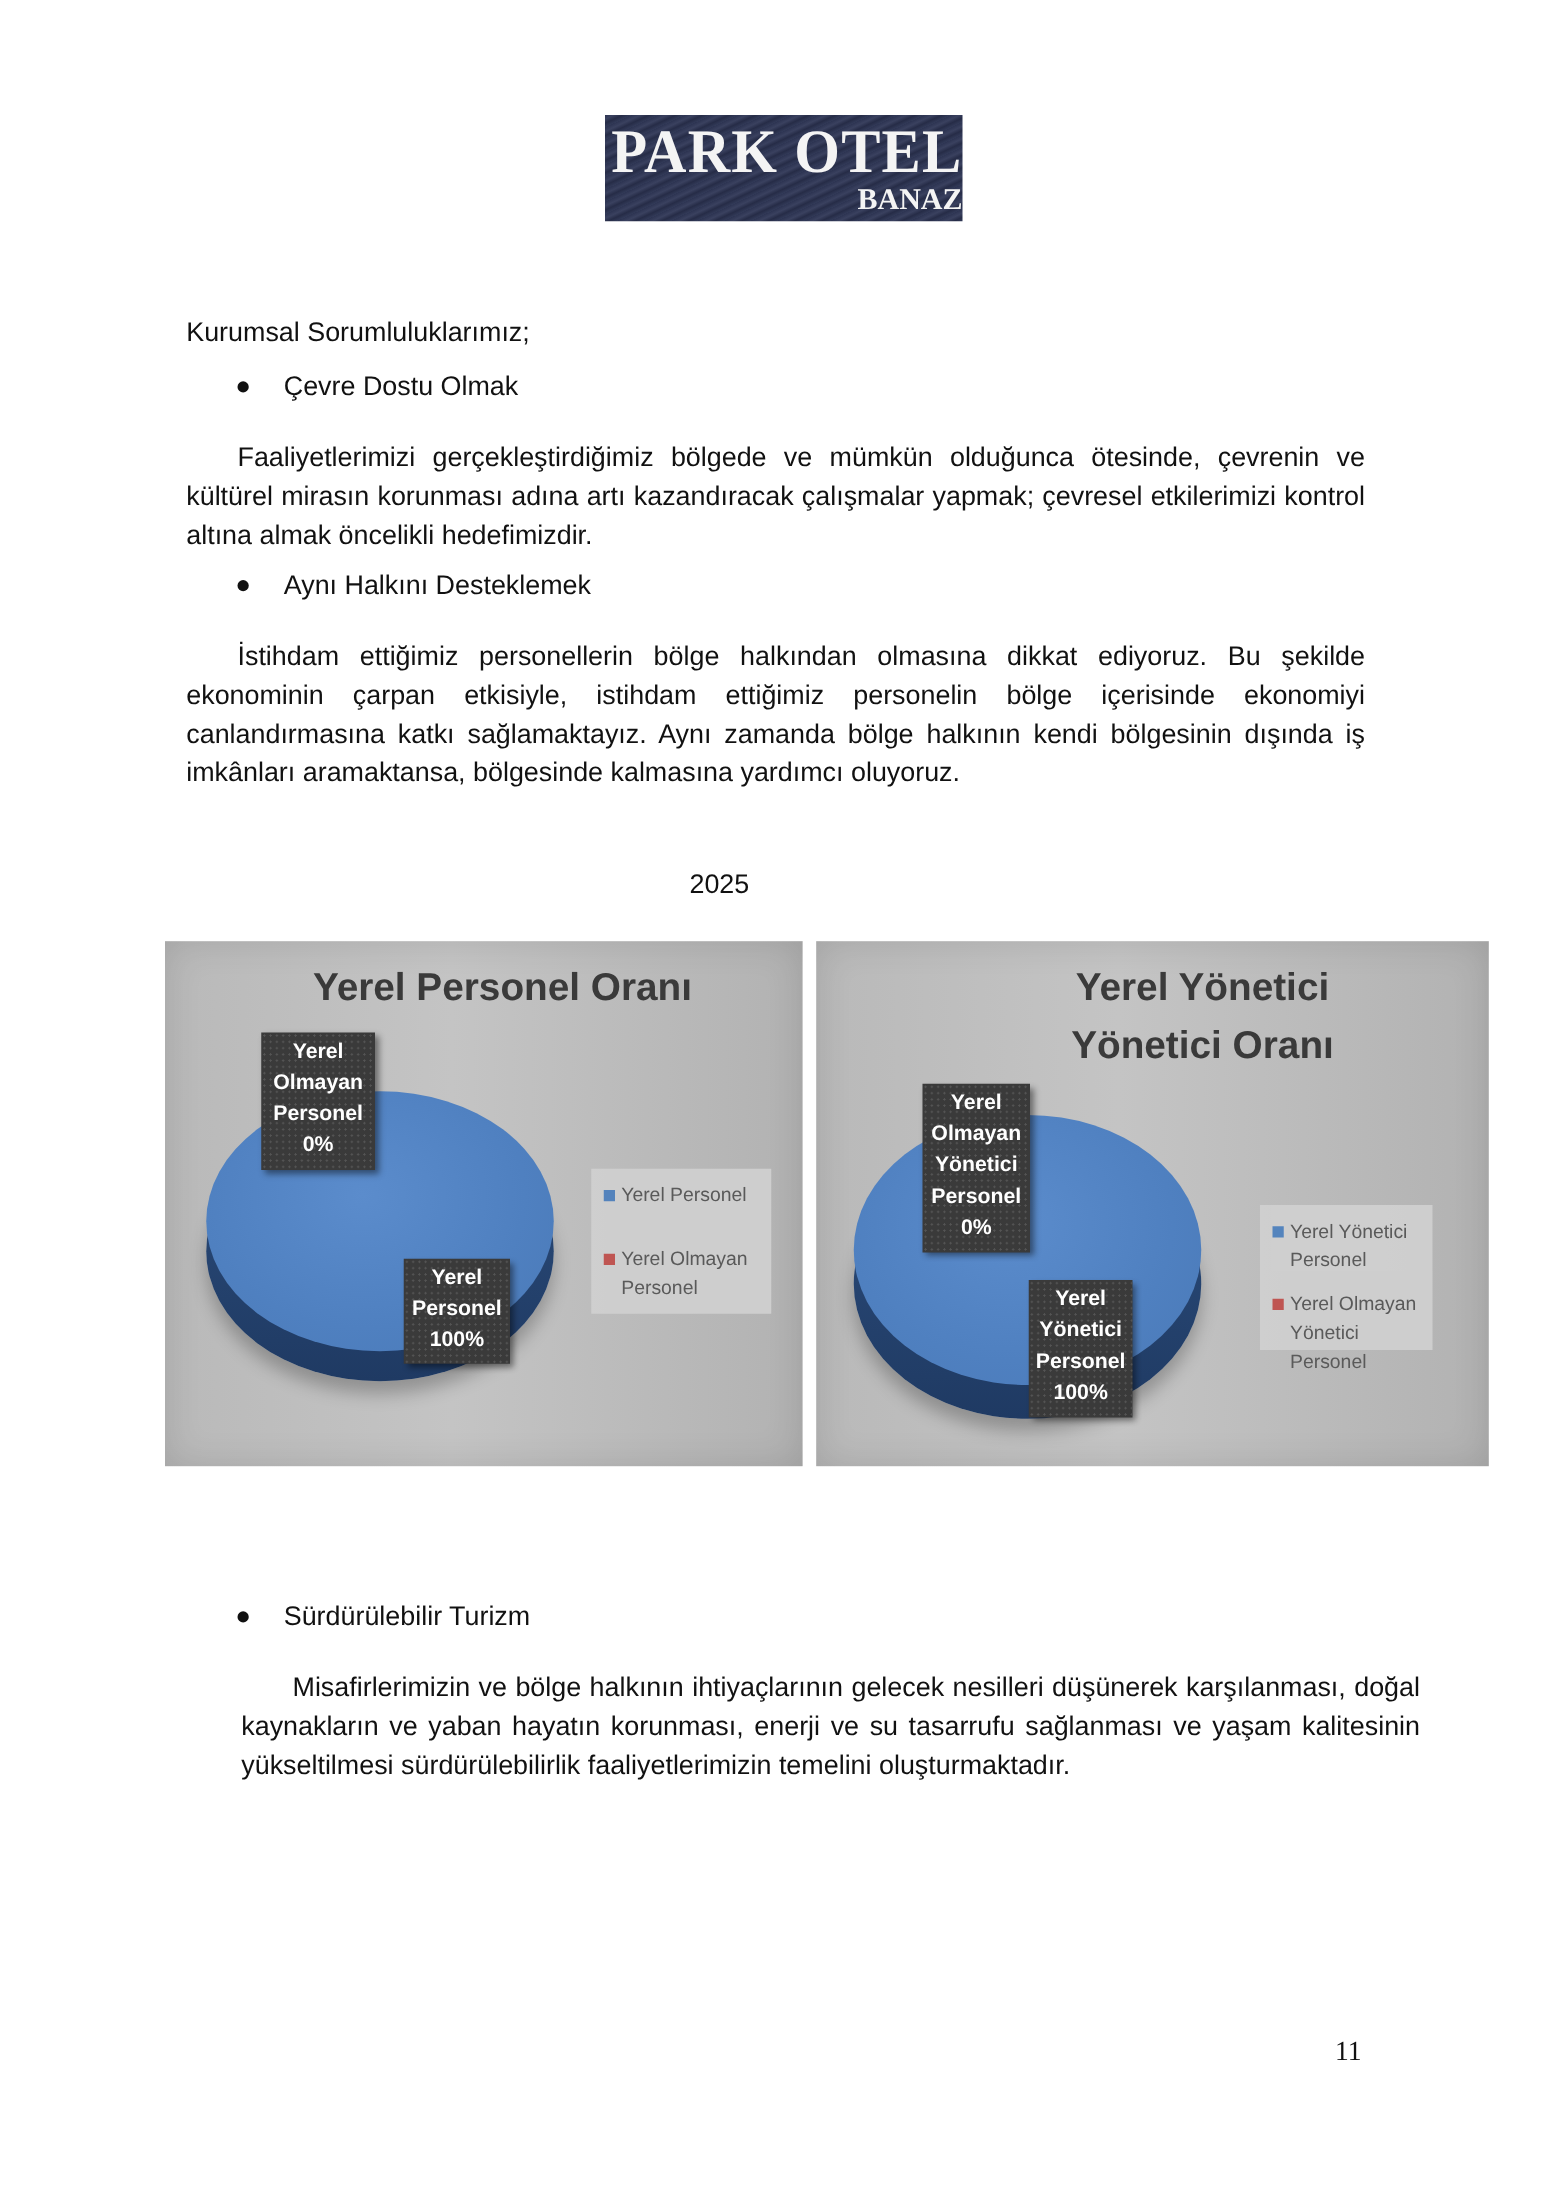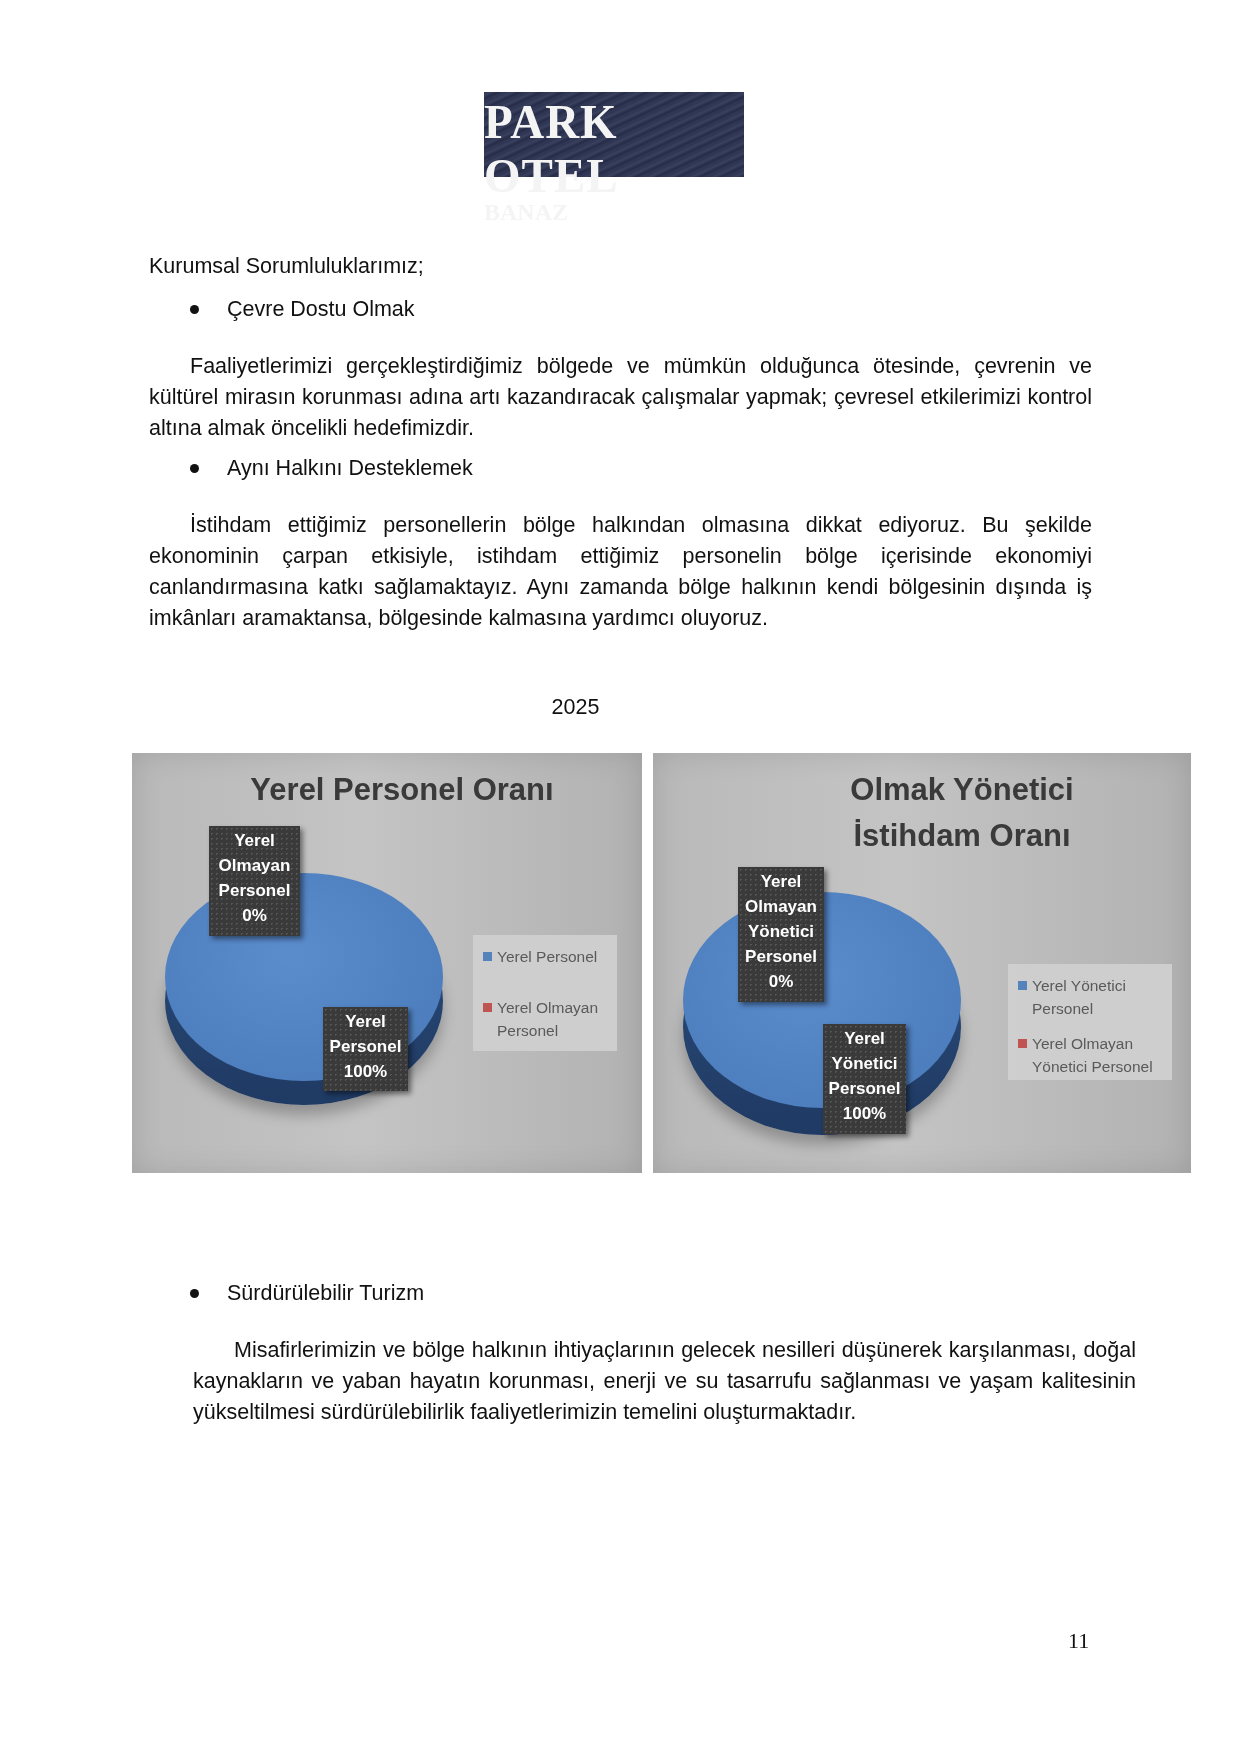--- a/index.html
+++ b/index.html
@@ -1,23 +1,23 @@
 <!DOCTYPE html>
 <html><head>
 <meta charset="utf-8">
 <style>
   html, body { margin: 0; padding: 0; background: #ffffff; }
   body { width: 1241px; height: 1755px; position: relative; overflow: hidden;
          font-family: "Liberation Sans", "DejaVu Sans", sans-serif; color: #111; }
   .abs { position: absolute; }
 
   
-  .logo { left: 484px; top: 92px; width: 260px; height: 85px;
+  .logo { left: 484px; top: 92px; width: 286px; height: 85px;
           background: repeating-linear-gradient(155deg, #2d3452 0px, #3a415f 3px, #262c47 6px, #323a58 9px);
-          color: #f4f4f4; text-align: left; font-family: "Liberation Serif", "DejaVu Serif", serif;
+          color: #f4f4f4; text-align: right; font-family: "Liberation Serif", "DejaVu Serif", serif;
           font-weight: bold; box-sizing: border-box; padding-top: 4px; }
   .logo-main { font-size: 47px; letter-spacing: 1px; line-height: 52px; transform: scaleY(1.05); }
   .logo-sub { font-size: 24px; line-height: 24px; letter-spacing: 0px; }
 
   
   .txt { font-size: 21.5px; line-height: 31px; }
   .heading { left: 149px; top: 251px; }
   .bullet-row { left: 190px; height: 31px; display: flex; align-items: center; }
   .bullet-dot { width: 9px; height: 9px; border-radius: 50%; background: #111; margin-right: 28px; }
   .para { left: 149px; width: 943px; text-align: justify; text-align-last: left; }
@@ -98,39 +98,39 @@
       <span>Yerel Personel</span>
     </div>
     <div class="leg-item" style="margin-top:28px;">
       <span class="leg-sw" style="background:#c0504d;"></span>
       <span>Yerel Olmayan Personel</span>
     </div>
   </div>
 </div>
 
 <div class="abs chart" style="left:653px; top:753px; width:538px; height:420px;">
-  <div class="chart-title" style="top:14px; left:130px; right:50px; padding:0 20px; text-align:center;">Olmak Yönetici İstihdam Oranı</div>
+  <div class="chart-title" style="top:14px; left:130px; right:50px; padding:0 20px; text-align:center;">Yerel Yönetici Yönetici Oranı</div>
   <div class="pie-wrap" style="left:30px; top:139px; width:280px; height:245px;">
     <div class="pie-depth" style="left:0; top:27px; width:278px; height:216px;"></div>
     <div class="pie-top" style="left:0; top:0; width:278px; height:216px;"></div>
   </div>
   <div class="dlabel" style="left:85px; top:114px; width:86px; height:133px; padding-top:2px;">
     <div>Yerel</div>
     <div>Olmayan</div>
     <div>Yönetici</div>
     <div>Personel</div>
     <div>0%</div>
   </div>
   <div class="dlabel" style="left:170px; top:271px; width:83px; height:108px; padding-top:2px;">
     <div>Yerel</div>
     <div>Yönetici</div>
     <div>Personel</div>
     <div>100%</div>
   </div>
-  <div class="legend" style="left:355px; top:211px; width:164px; height:116px;">
+  <div class="legend" style="left:355px; top:211px; width:138px; height:116px;">
     <div class="leg-item">
       <span class="leg-sw" style="background:#4f81bd;"></span>
       <span>Yerel Yönetici Personel</span>
     </div>
     <div class="leg-item" style="margin-top:12px;">
       <span class="leg-sw" style="background:#c0504d;"></span>
       <span>Yerel Olmayan Yönetici Personel</span>
     </div>
   </div>
 </div>

